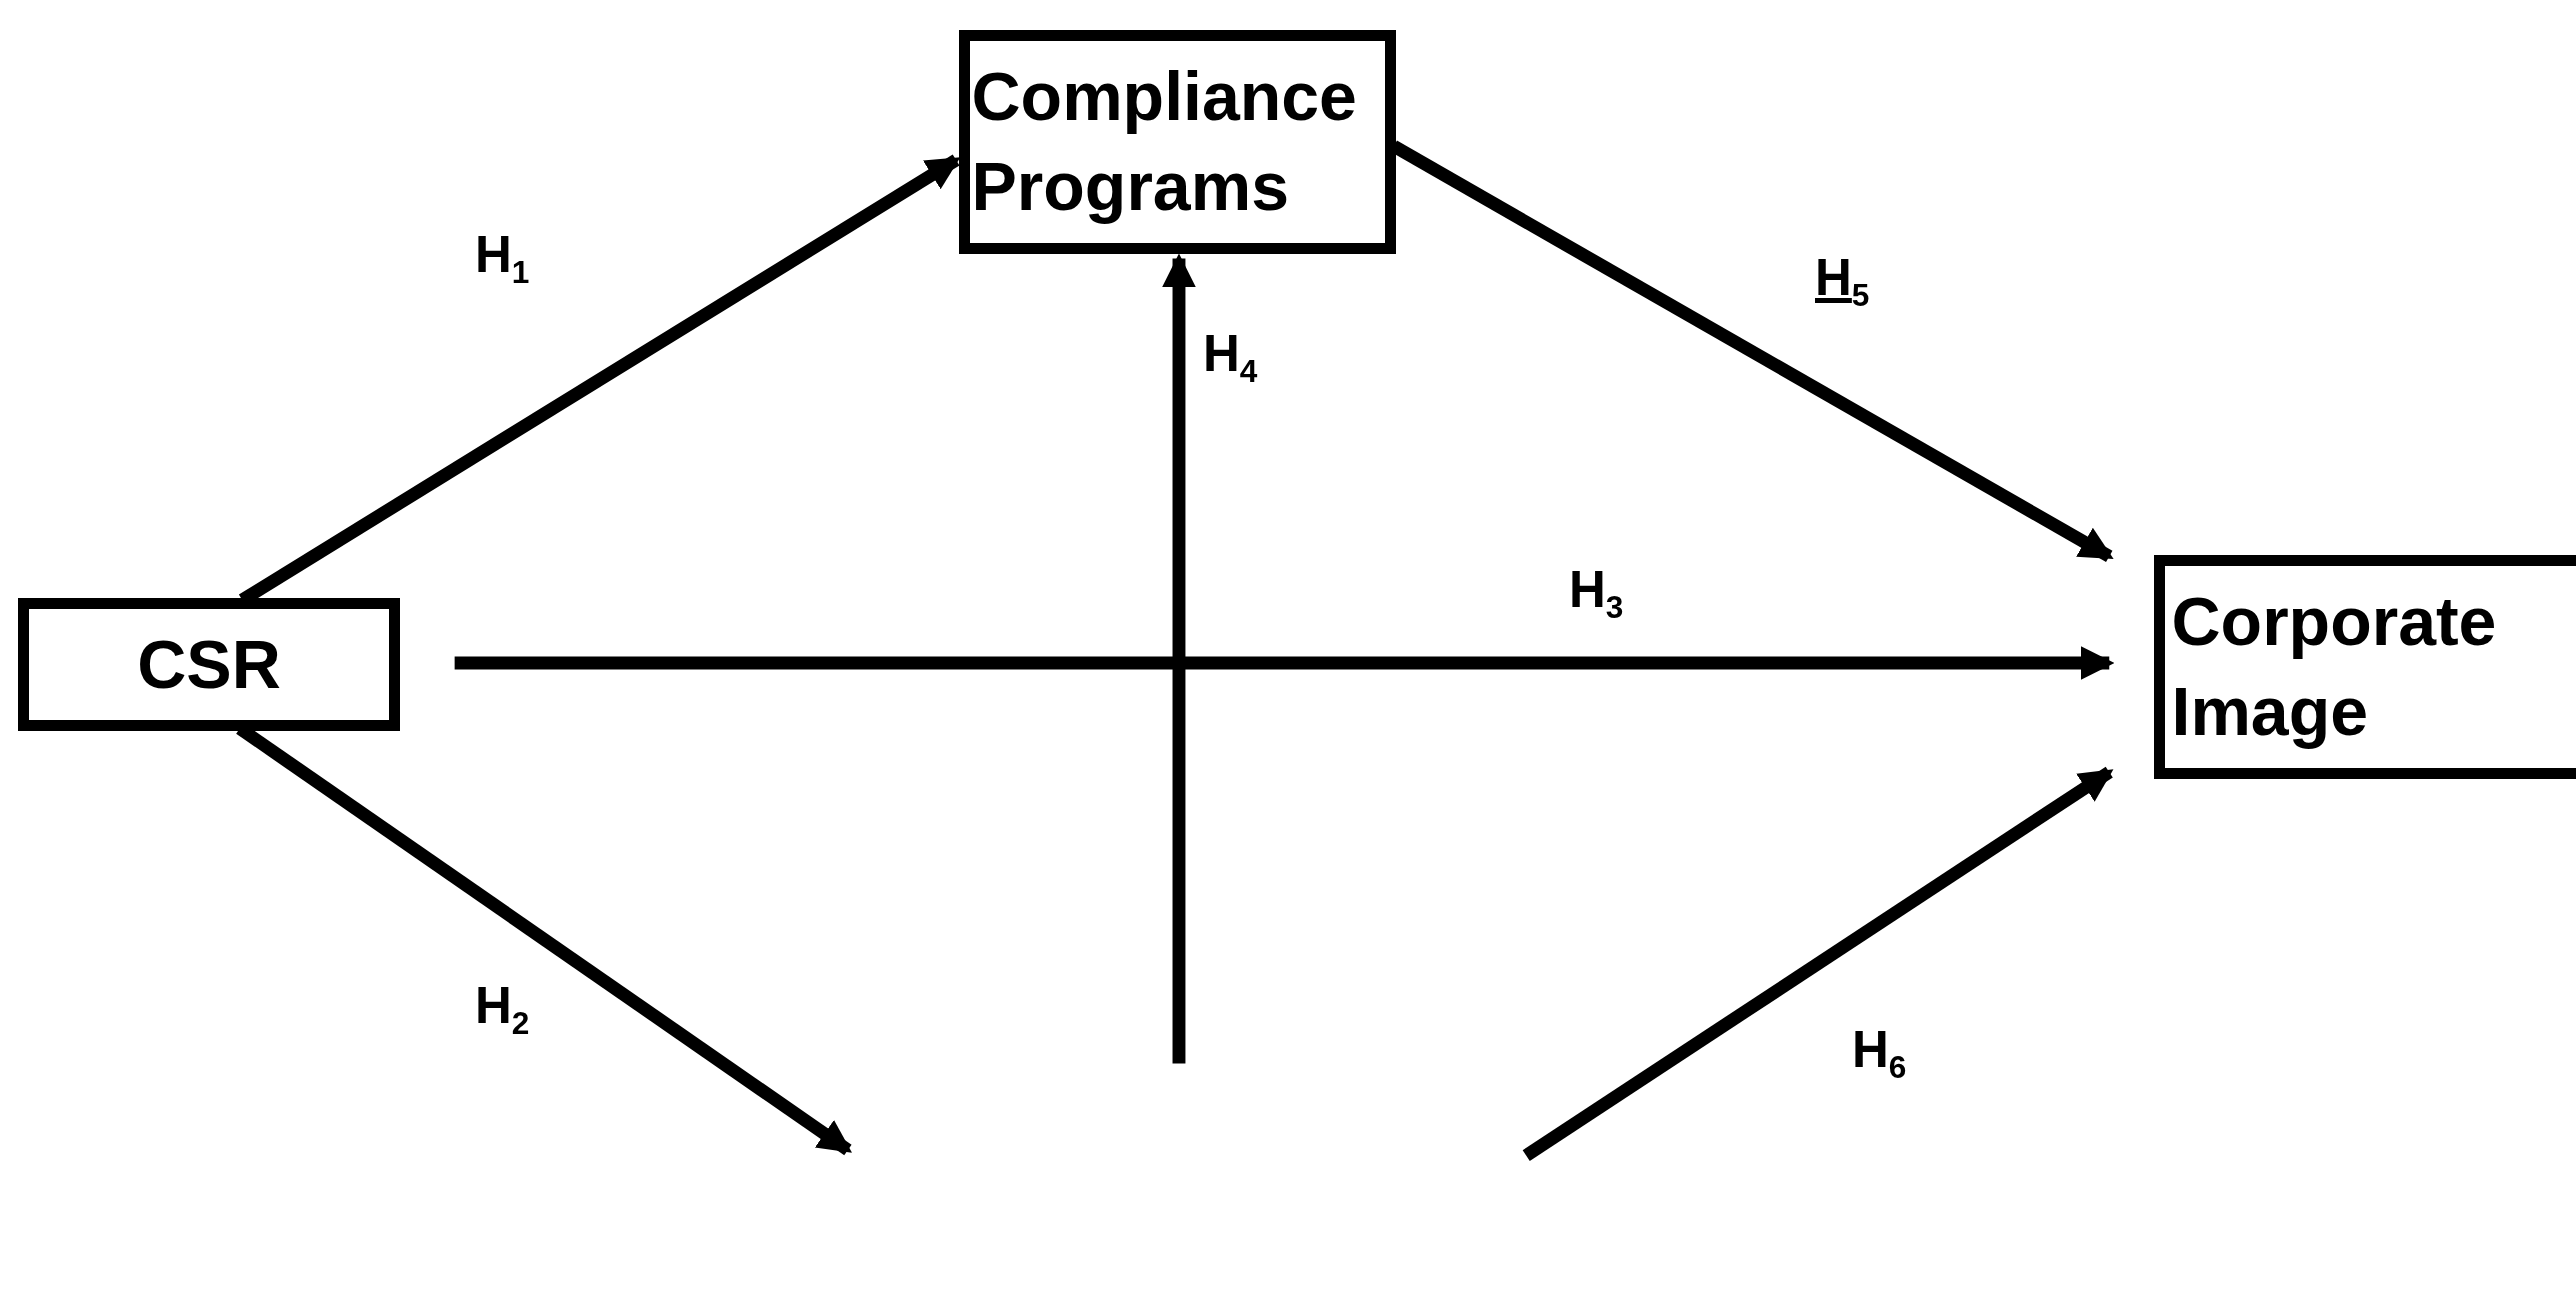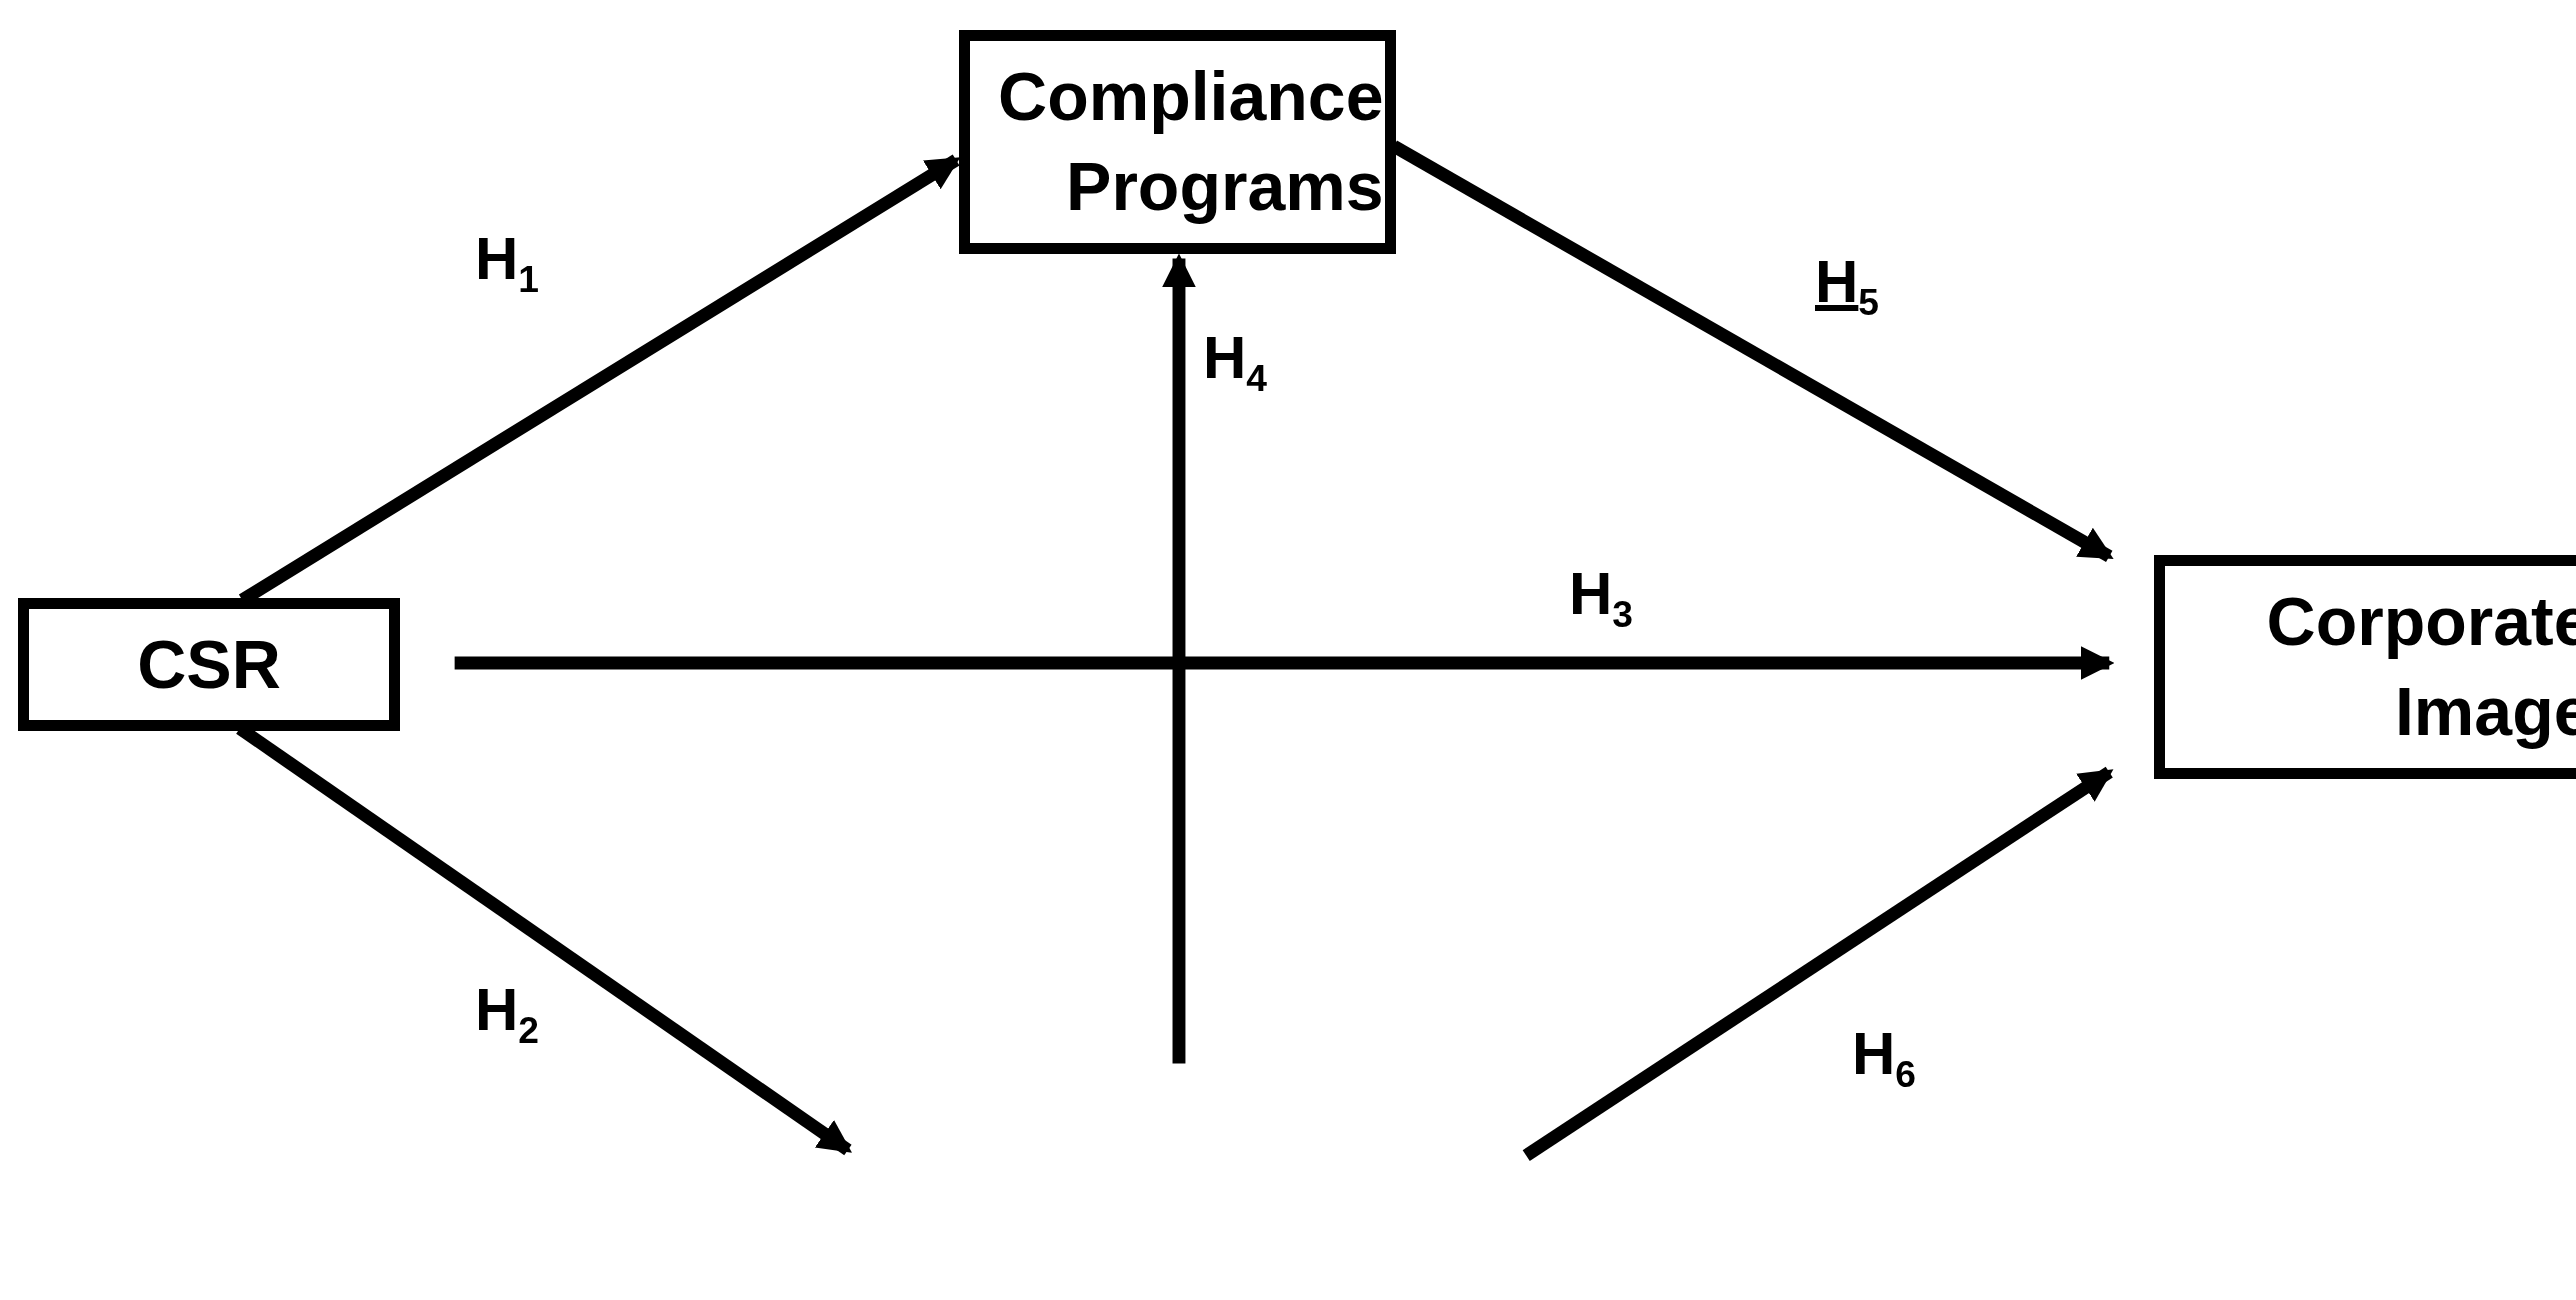--- a/index.html
+++ b/index.html
@@ -31,39 +31,39 @@
     fill: #000000;
   }
   .node {
     position: absolute;
     box-sizing: border-box;
     border: 11.3px solid #000000;
     background: #ffffff;
     display: flex;
     align-items: center;
     justify-content: center;
-    text-align: right;
+    text-align: left;
     font-weight: 700;
     font-size: 68px;
     line-height: 1.32;
   }
   .node .lbl {
     display: block;
   }
   #node-csr          { left: 18px;   top: 598px;  width: 382px; height: 133px; }
   #node-compliance   { left: 959px; top: 30px;   width: 437px; height: 224px; }
   #node-corporate    { left: 2114px; top: 555px;  width: 455px; height: 224px; margin-left: 40px; }
   #node-rrm          { left: 854px; top: 1064px; width: 673px; height: 216px; }
   #node-compliance .lbl { max-width: 412px; }
   #node-corporate  .lbl { max-width: 420px; }
   #node-rrm        .lbl { max-width: 646px; }
   .arrow-label {
     position: absolute;
     font-weight: 700;
-    font-size: 60px;
+    font-size: 51px;
     line-height: 1;
     white-space: nowrap;
   }
   .arrow-label sub {
     font-size: 0.62em;
   }
   #label-h1 { left: 475px;  top: 229px;  }
   #label-h2 { left: 475px;  top: 980px; }
   #label-h3 { left: 1569px; top: 564px;  }
   #label-h4 { left: 1203px; top: 328px;  }

